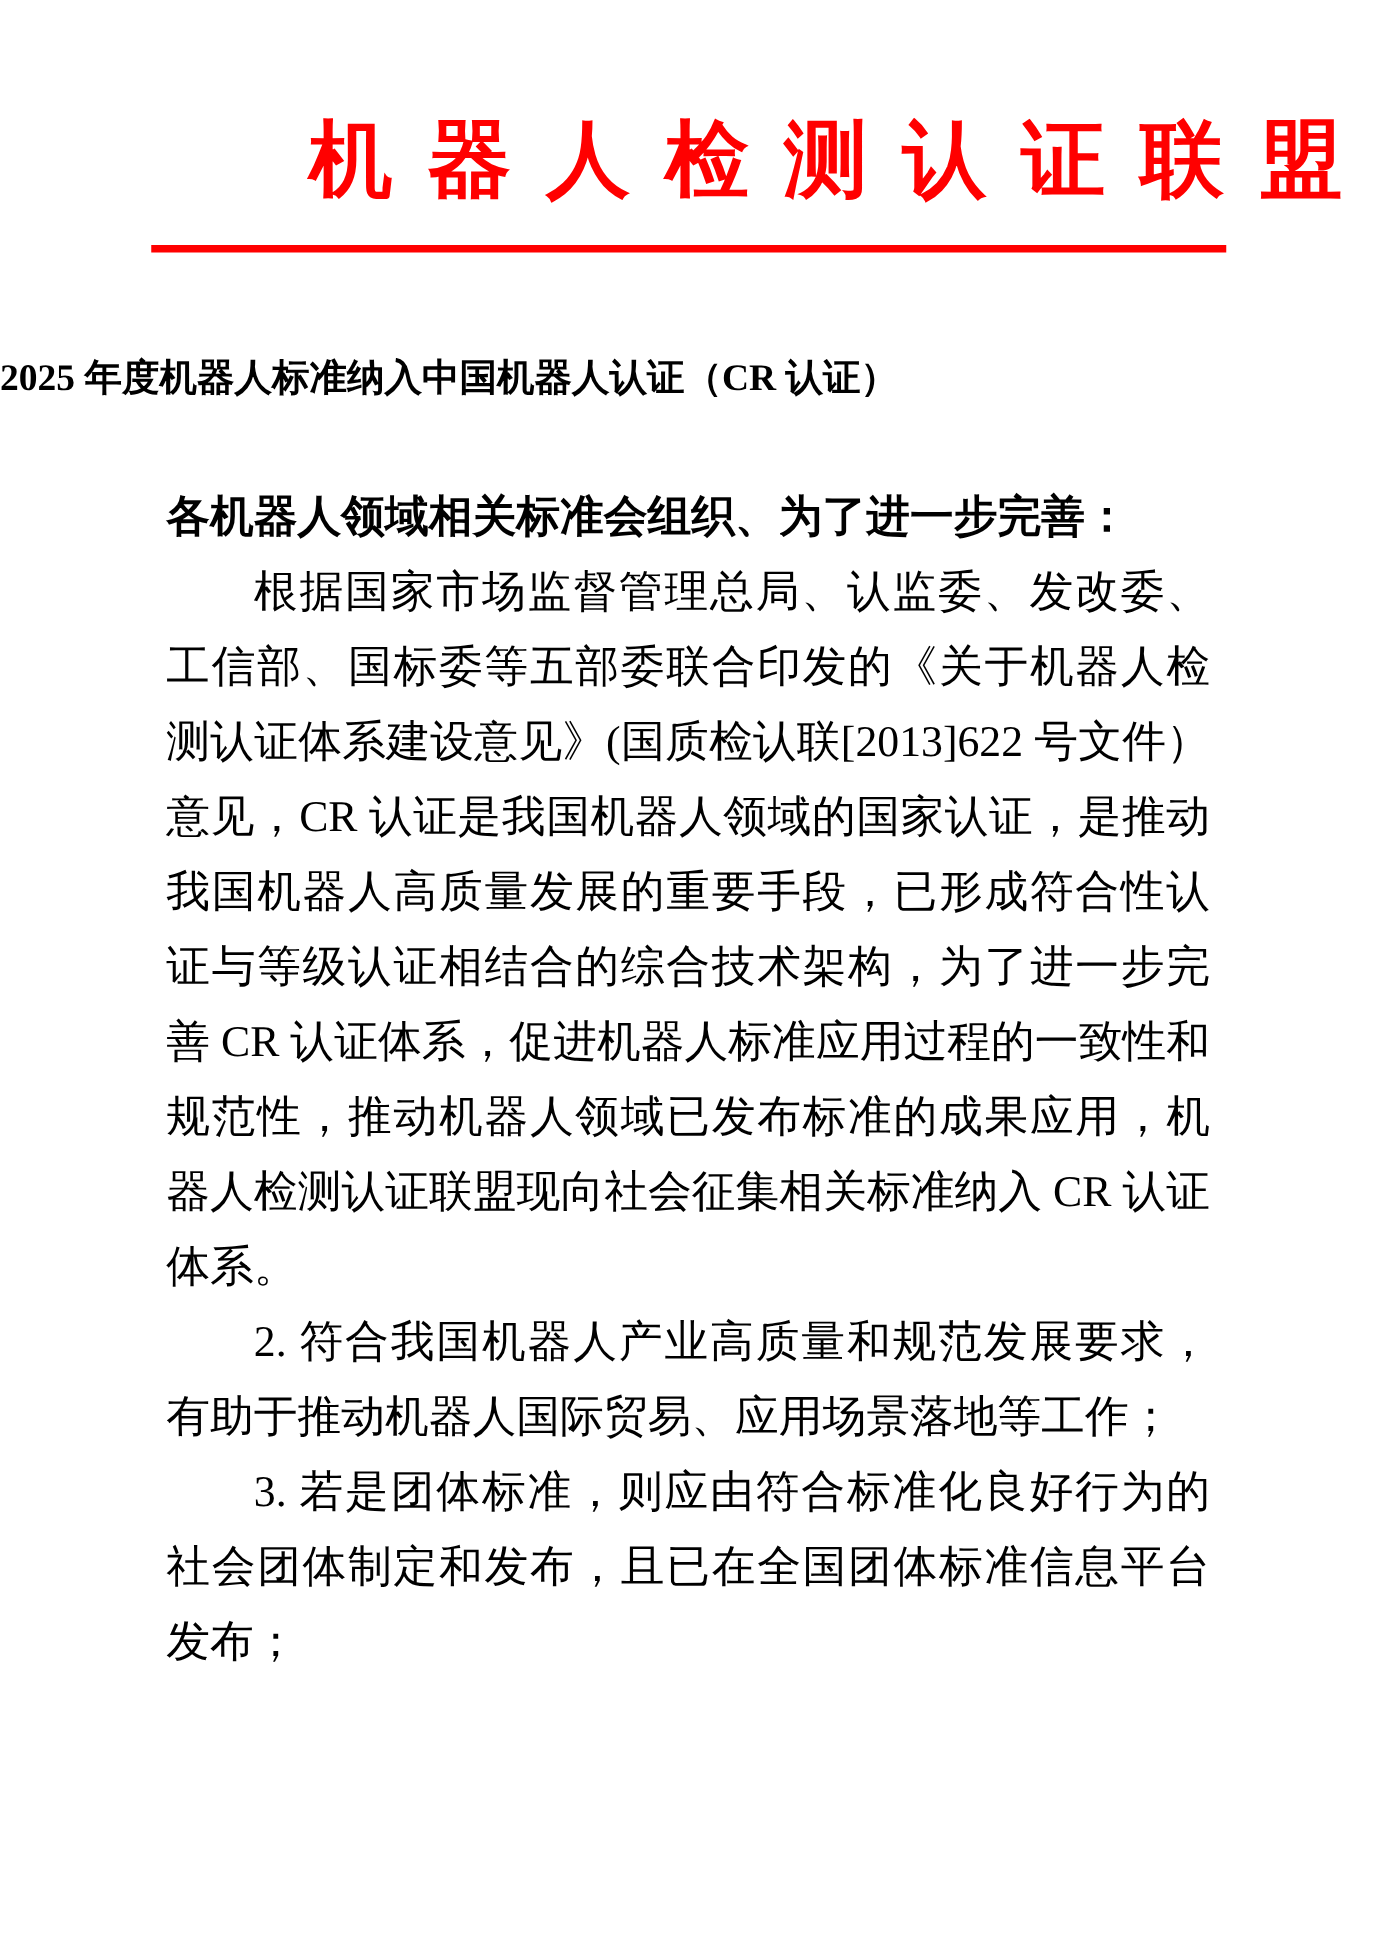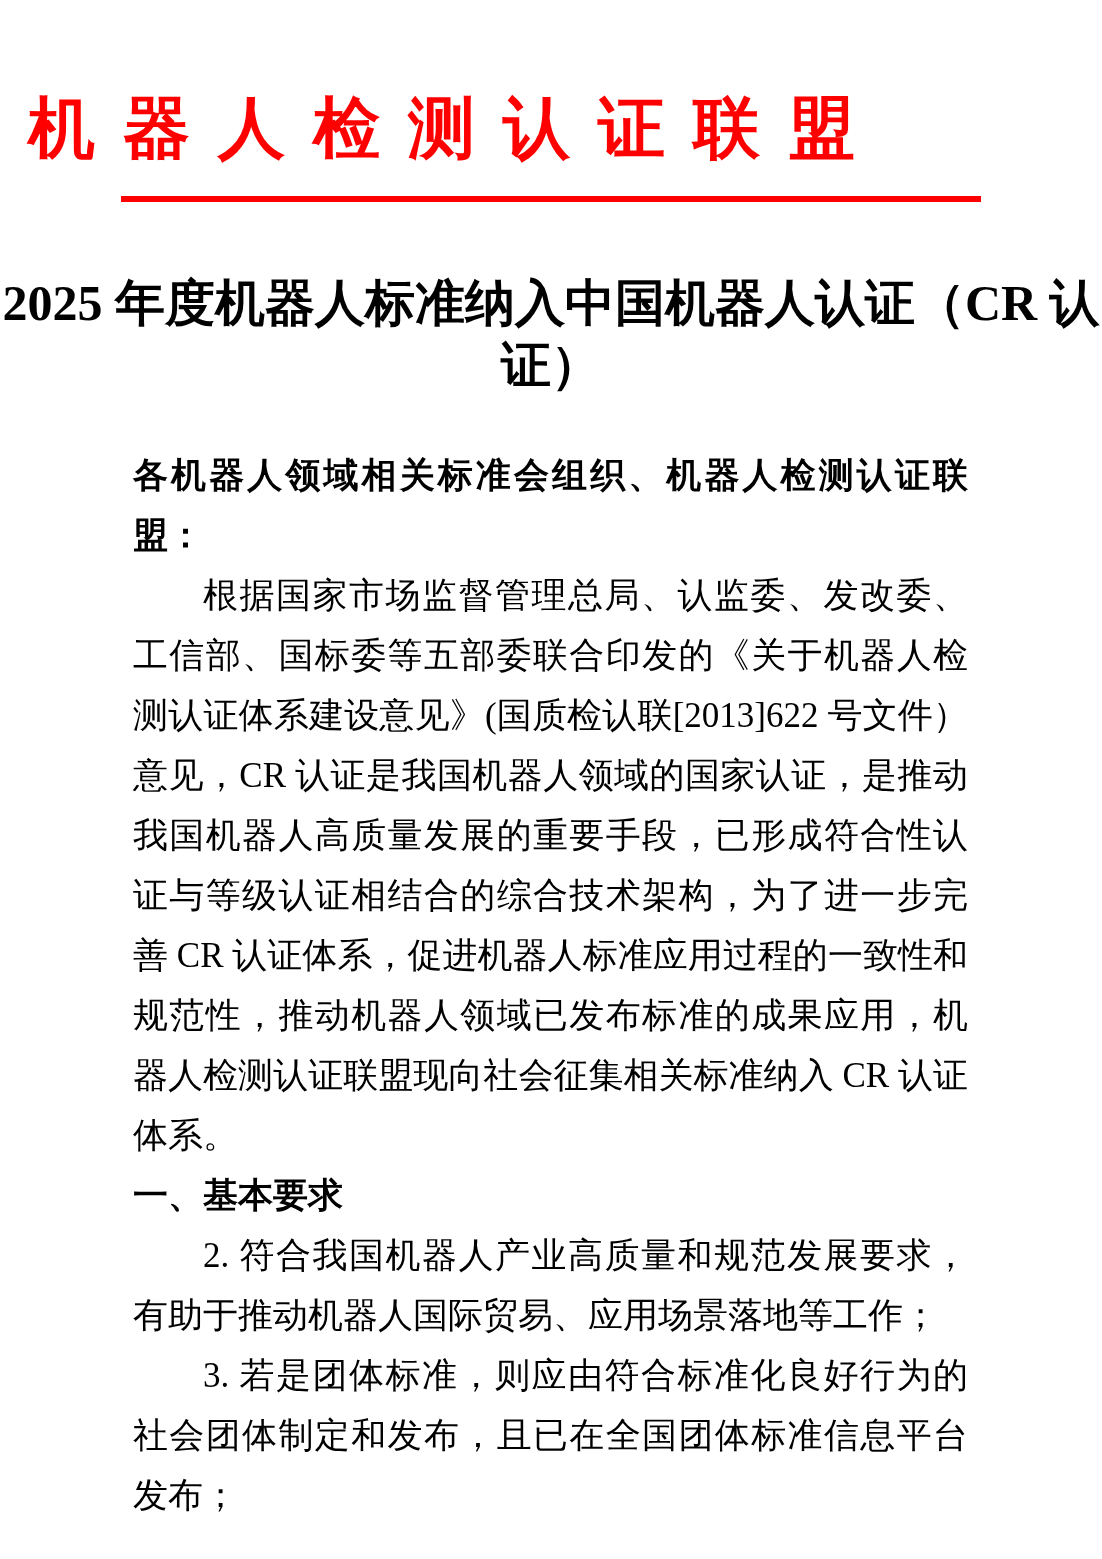--- a/index.html
+++ b/index.html
@@ -17,21 +17,21 @@
   }
   .page {
     width: 1102px;
     height: 1559px;
     background: #ffffff;
     box-sizing: border-box;
   }
   
   .letterhead {
     padding-top: 88px;
-    text-align: left;
+    text-align: right;
   }
   .org-name {
     margin: 0;
     font-family: "Liberation Sans", "DejaVu Sans", sans-serif;
     font-weight: 700;
     font-size: 67px;
     line-height: 80px;
     color: #ff0000;
     letter-spacing: 28px;
     text-indent: 28px; 
@@ -39,23 +39,23 @@
   }
   .red-rule {
     width: 860px;
     height: 6px;
     background: #ff0000;
     margin: 28px auto 0 auto;
   }
   
   .doc-title {
     margin: 70px 0 0 0;
-    text-align: center;
+    text-align: left;
     font-weight: 700;
-    font-size: 50px;
+    font-size: 30px;
     line-height: 62px;
   }
   .doc-title .tl {
     display: block;
   }
   
   .doc-body {
     margin: 50px 134px 0 133px; 
     font-size: 35px;
     line-height: 60px;
@@ -80,25 +80,24 @@
   <div class="letterhead">
     <h1 class="org-name">机器人检测认证联盟</h1>
     <div class="red-rule"></div>
   </div>
 
   <h2 class="doc-title">
     <span class="tl">2025 年度机器人标准纳入中国机器人认证（CR 认证）</span>
   </h2>
 
   <div class="doc-body">
-    <p class="bold">各机器人领域相关标准会组织、机器人检测认证联盟：</p>
+    <p class="bold">各机器人领域相关标准会组织、为了进一步完善：</p>
 
     <p class="indent">根据国家市场监督管理总局、认监委、发改委、工信部、国标委等五部委联合印发的《关于机器人检测认证体系建设意见》(国质检认联[2013]622 号文件）意见，CR 认证是我国机器人领域的国家认证，是推动我国机器人高质量发展的重要手段，已形成符合性认证与等级认证相结合的综合技术架构，为了进一步完善 CR 认证体系，促进机器人标准应用过程的一致性和规范性，推动机器人领域已发布标准的成果应用，机器人检测认证联盟现向社会征集相关标准纳入 CR 认证体系。</p>
 
-    <p class="bold">一、基本要求</p>
 
 
     <p class="indent">2. 符合我国机器人产业高质量和规范发展要求，有助于推动机器人国际贸易、应用场景落地等工作；</p>
 
     <p class="indent">3. 若是团体标准，则应由符合标准化良好行为的社会团体制定和发布，且已在全国团体标准信息平台发布；</p>
 
   </div>
 
 </div>
 

